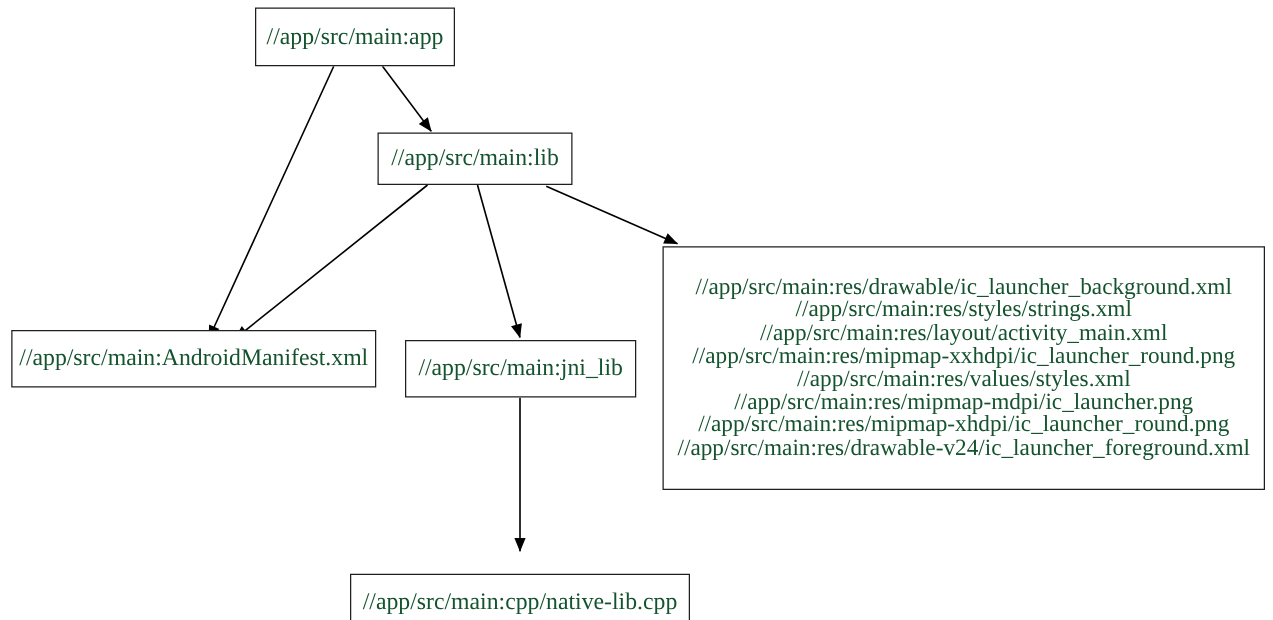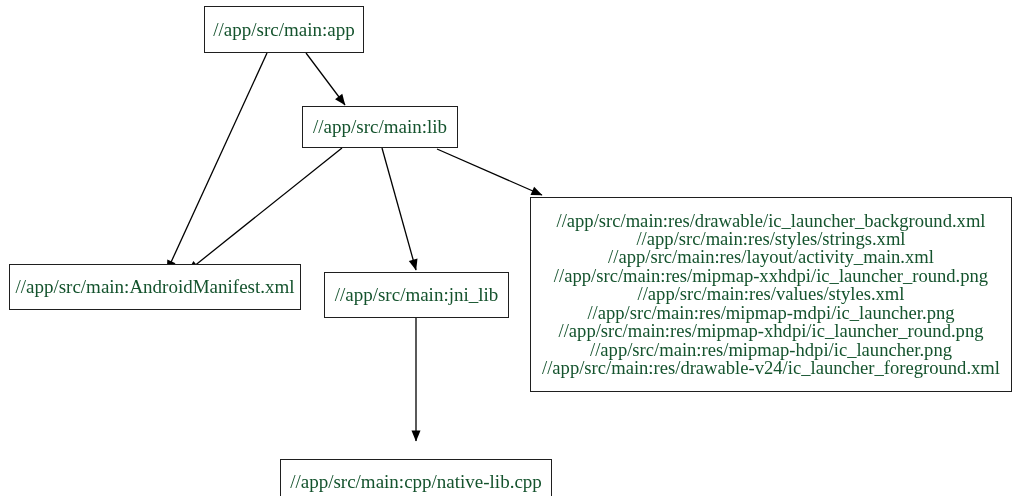--- a/index.html
+++ b/index.html
@@ -84,21 +84,20 @@
   </div>
 
   <div class="node multiline" style="left:530px; top:197px; width:482px; height:195px;">
     <span>//app/src/main:res/drawable/ic_launcher_background.xml</span>
     <span>//app/src/main:res/styles/strings.xml</span>
     <span>//app/src/main:res/layout/activity_main.xml</span>
     <span>//app/src/main:res/mipmap-xxhdpi/ic_launcher_round.png</span>
     <span>//app/src/main:res/values/styles.xml</span>
     <span>//app/src/main:res/mipmap-mdpi/ic_launcher.png</span>
     <span>//app/src/main:res/mipmap-xhdpi/ic_launcher_round.png</span>
-    <span>//app/src/main:res/mipmap-hdpi/ic_launcher.png</span>
     <span>//app/src/main:res/drawable-v24/ic_launcher_foreground.xml</span>
   </div>
 
   <div class="node" style="left:280px; top:459px; width:272px; height:46px;">
     <span>//app/src/main:cpp/native-lib.cpp</span>
   </div>
 
 </div>
 
 </body></html>

